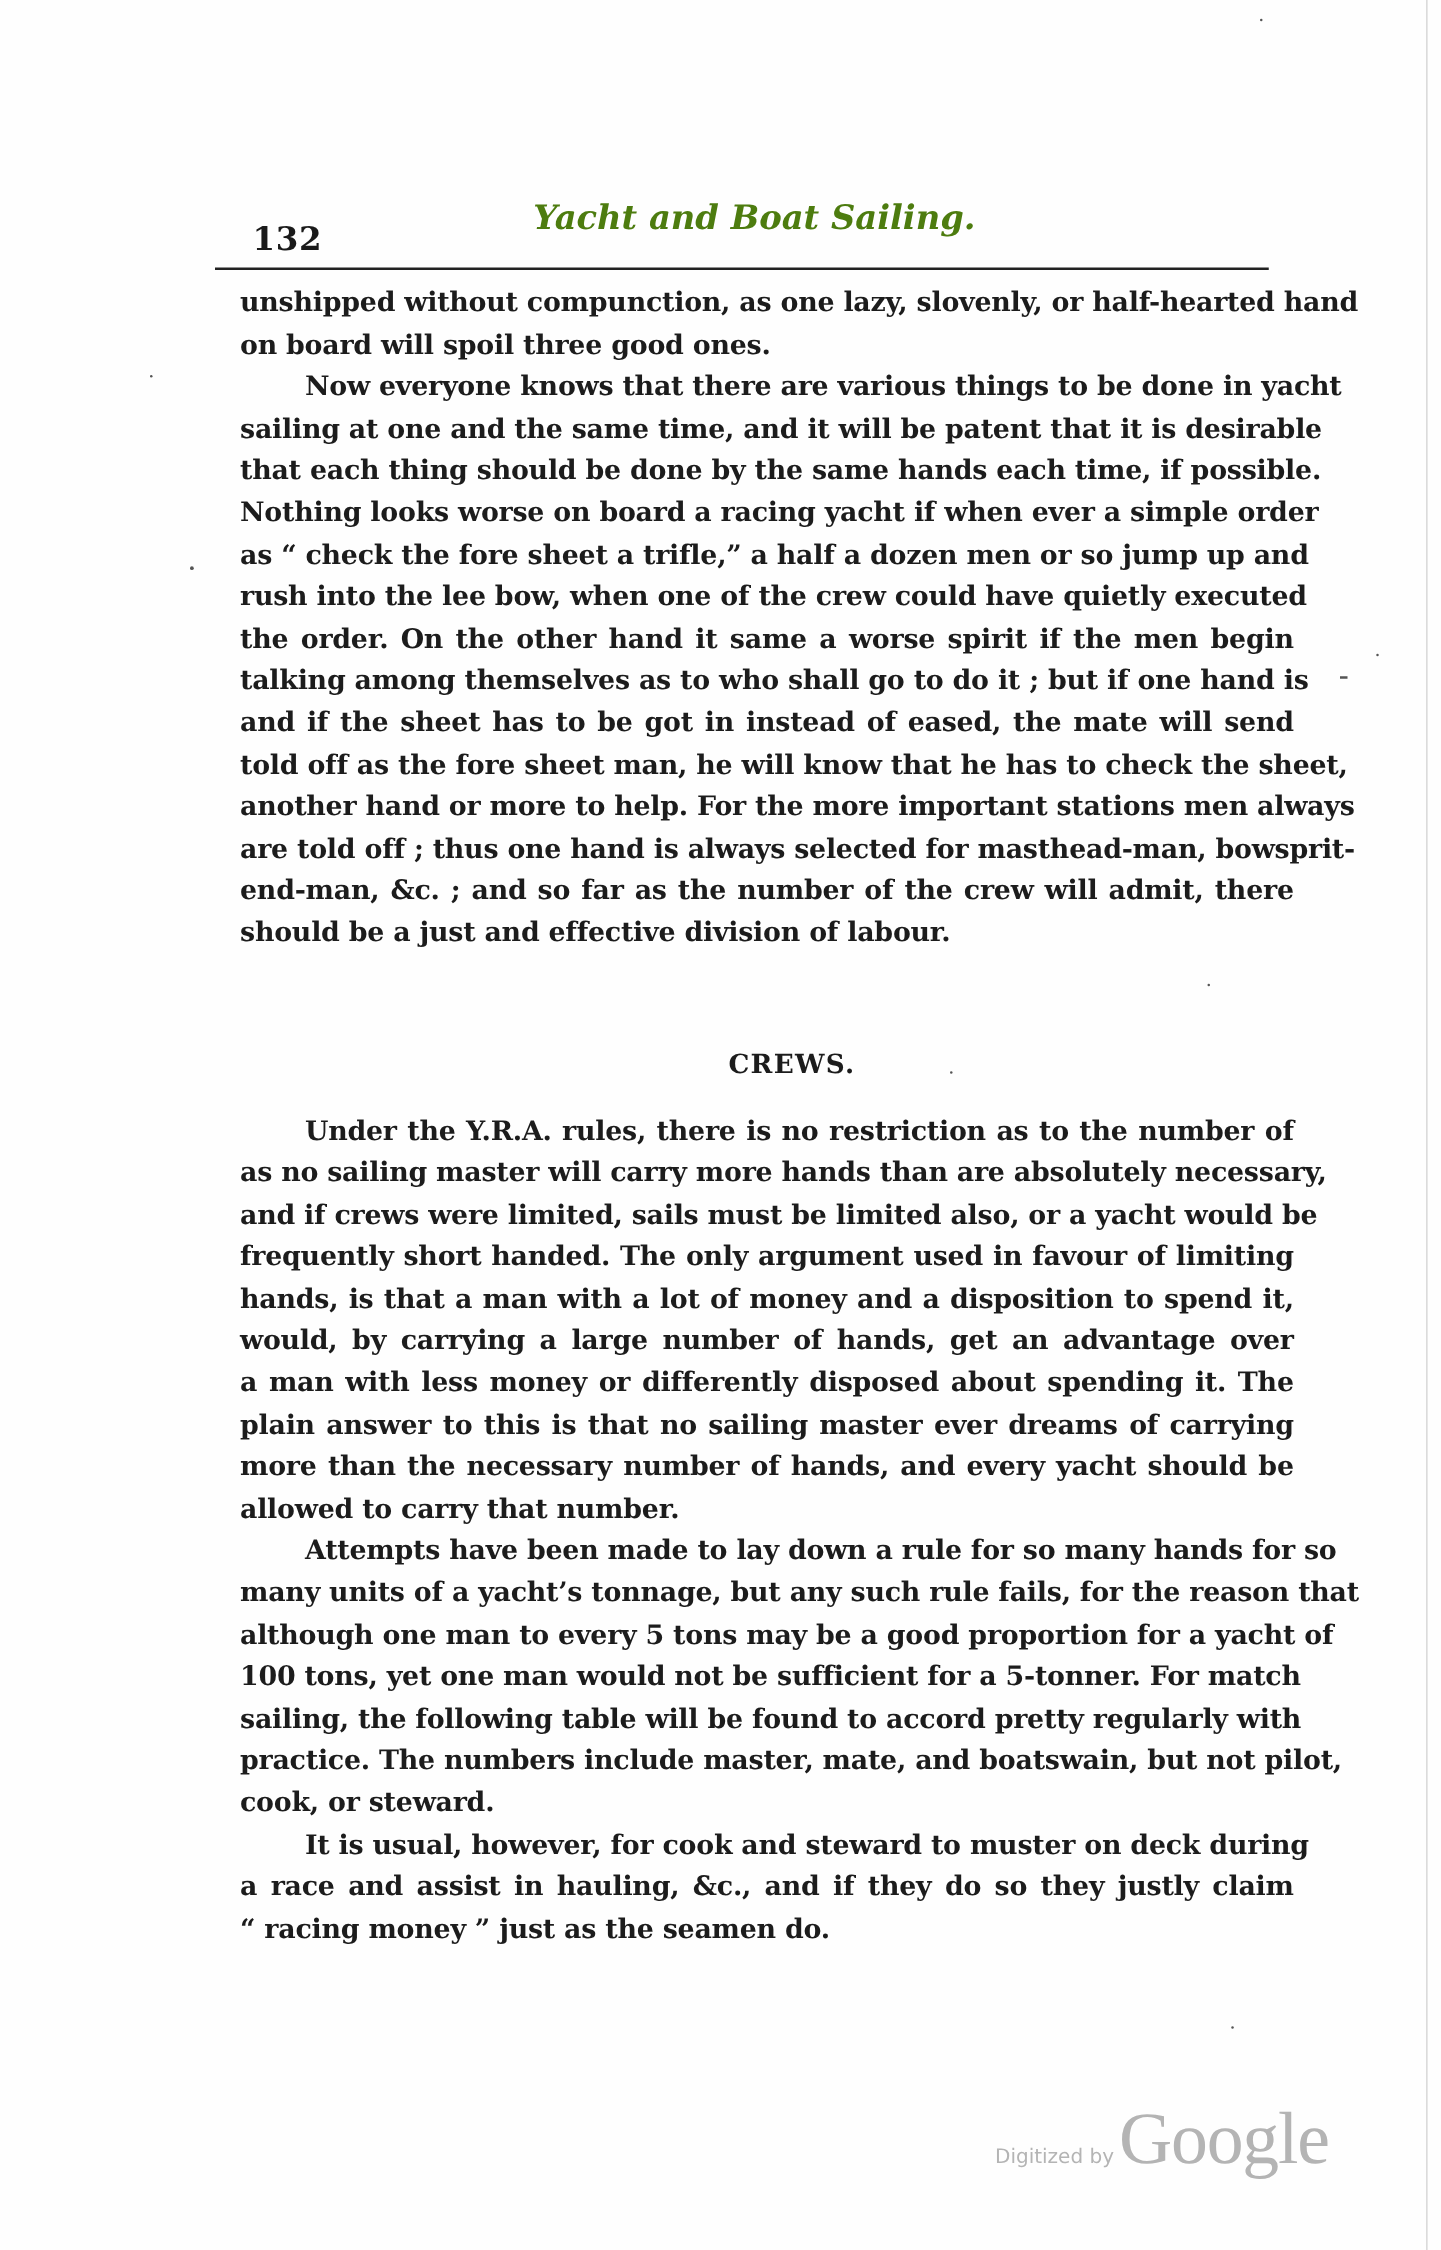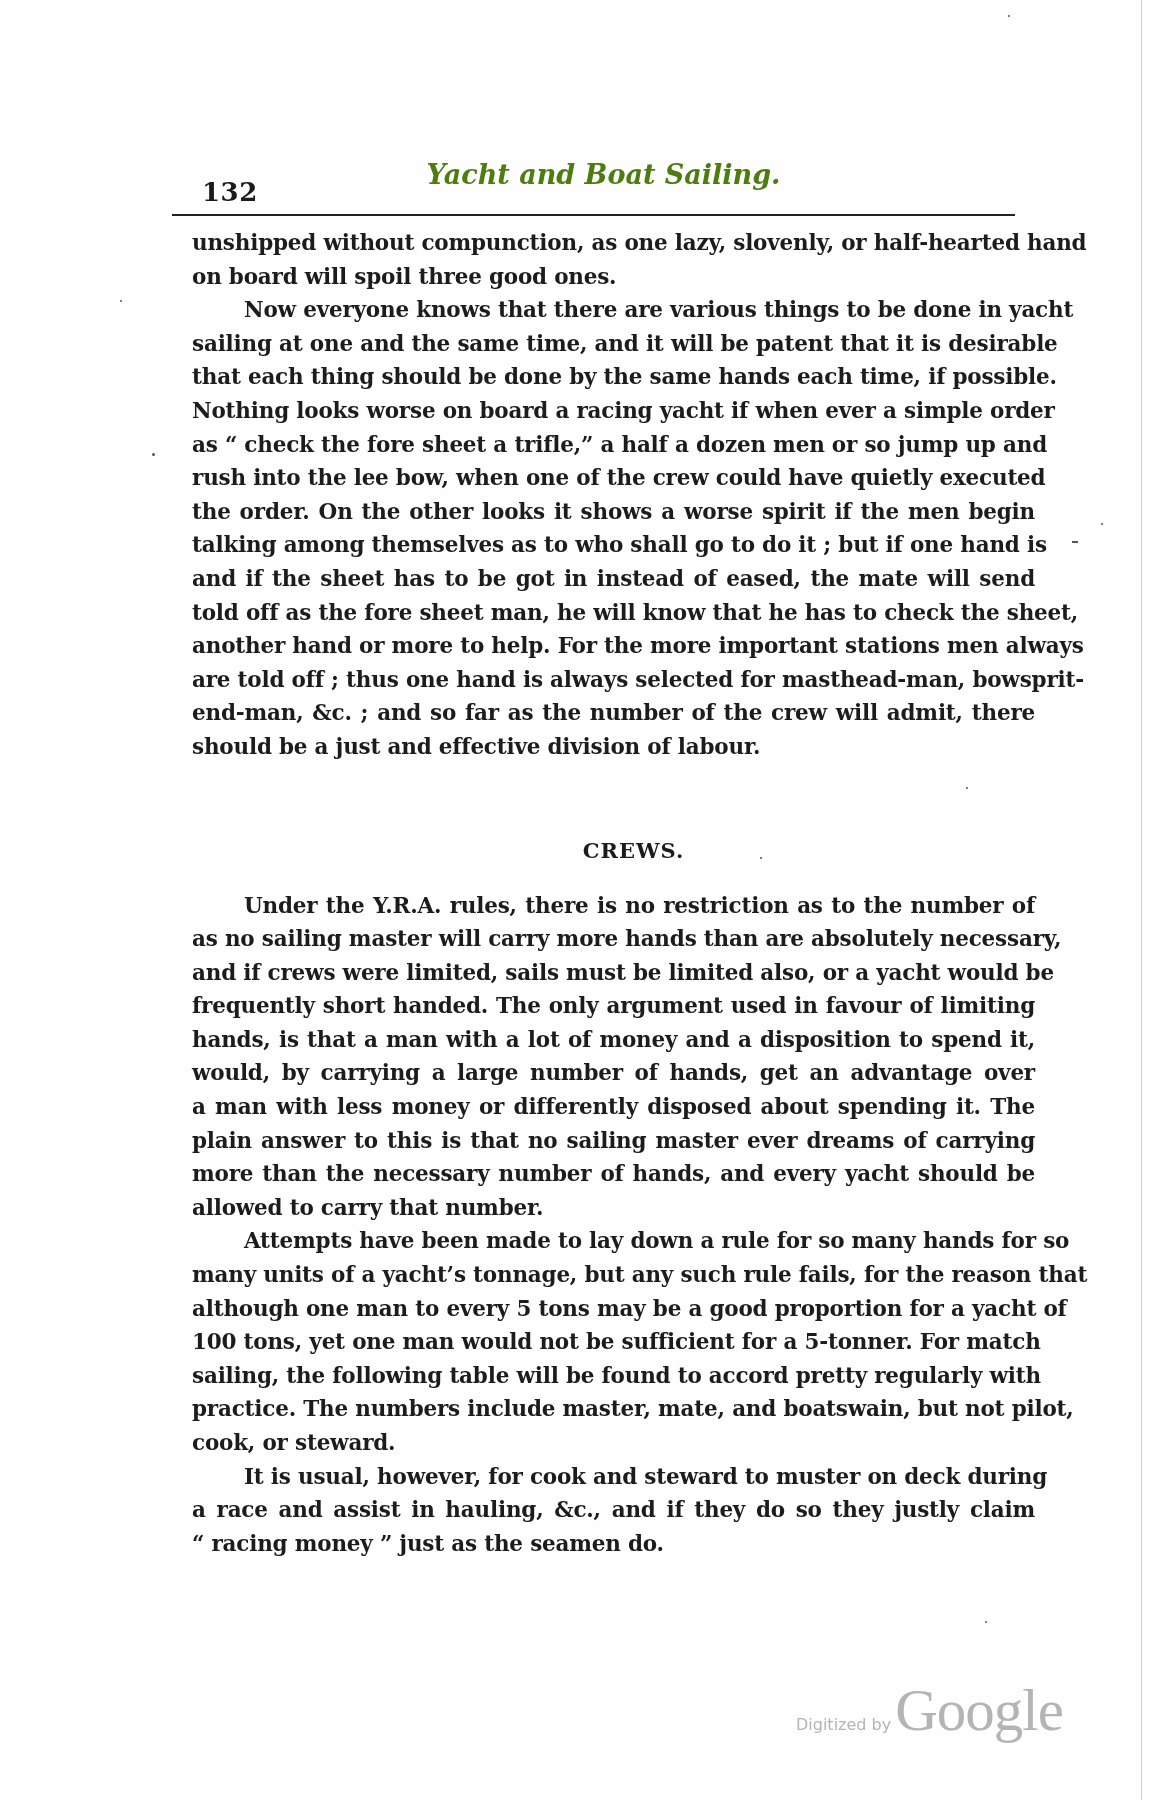--- a/index.html
+++ b/index.html
@@ -168,21 +168,21 @@
       <span class="line last">on board will spoil three good ones.</span>
     </div>
 
     <div>
       <span class="line indent">Now everyone knows that there are various things to be done in yacht</span>
       <span class="line">sailing at one and the same time, and it will be patent that it is desirable</span>
       <span class="line">that each thing should be done by the same hands each time, if possible.</span>
       <span class="line">Nothing looks worse on board a racing yacht if when ever a simple order</span>
       <span class="line">as “ check the fore sheet a trifle,” a half a dozen men or so jump up and</span>
       <span class="line">rush into the lee bow, when one of the crew could have quietly executed</span>
-      <span class="line">the order. On the other looks it shows a worse spirit if the men begin</span>
+      <span class="line">the order. On the other hand it same a worse spirit if the men begin</span>
       <span class="line">talking among themselves as to who shall go to do it ; but if one hand is</span>
       <span class="line">and if the sheet has to be got in instead of eased, the mate will send</span>
       <span class="line">told off as the fore sheet man, he will know that he has to check the sheet,</span>
       <span class="line">another hand or more to help. For the more important stations men always</span>
       <span class="line">are told off ; thus one hand is always selected for masthead-man, bowsprit-</span>
       <span class="line">end-man, &amp;c. ; and so far as the number of the crew will admit, there</span>
       <span class="line last">should be a just and effective division of labour.</span>
     </div>
 
     <span class="gap"></span>

